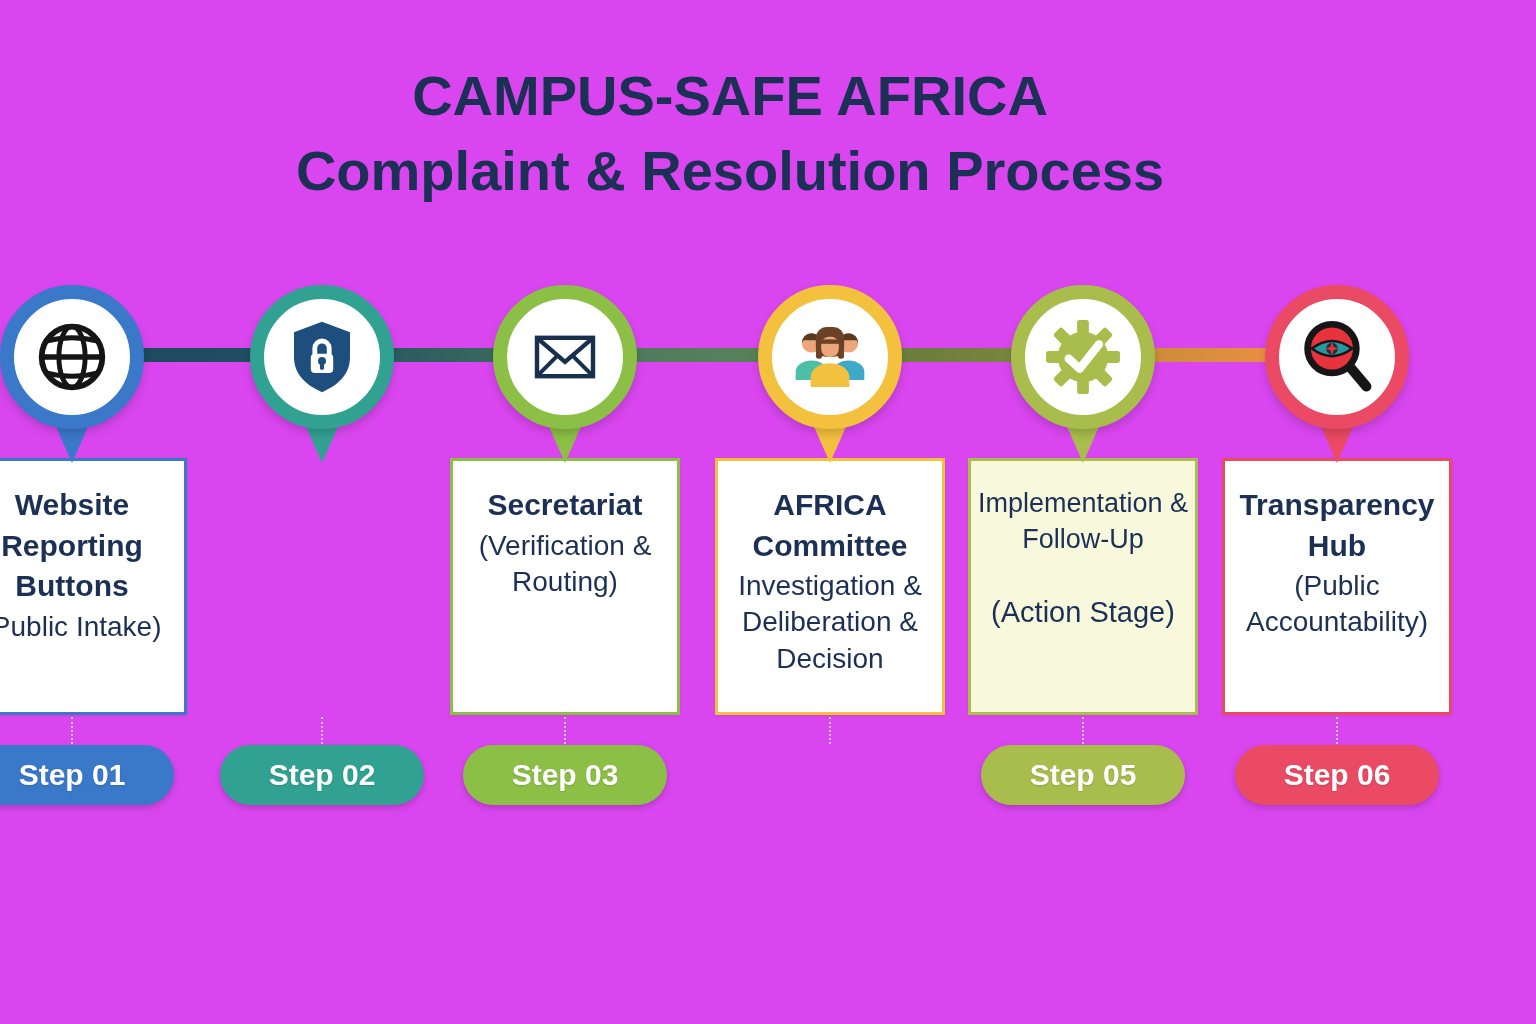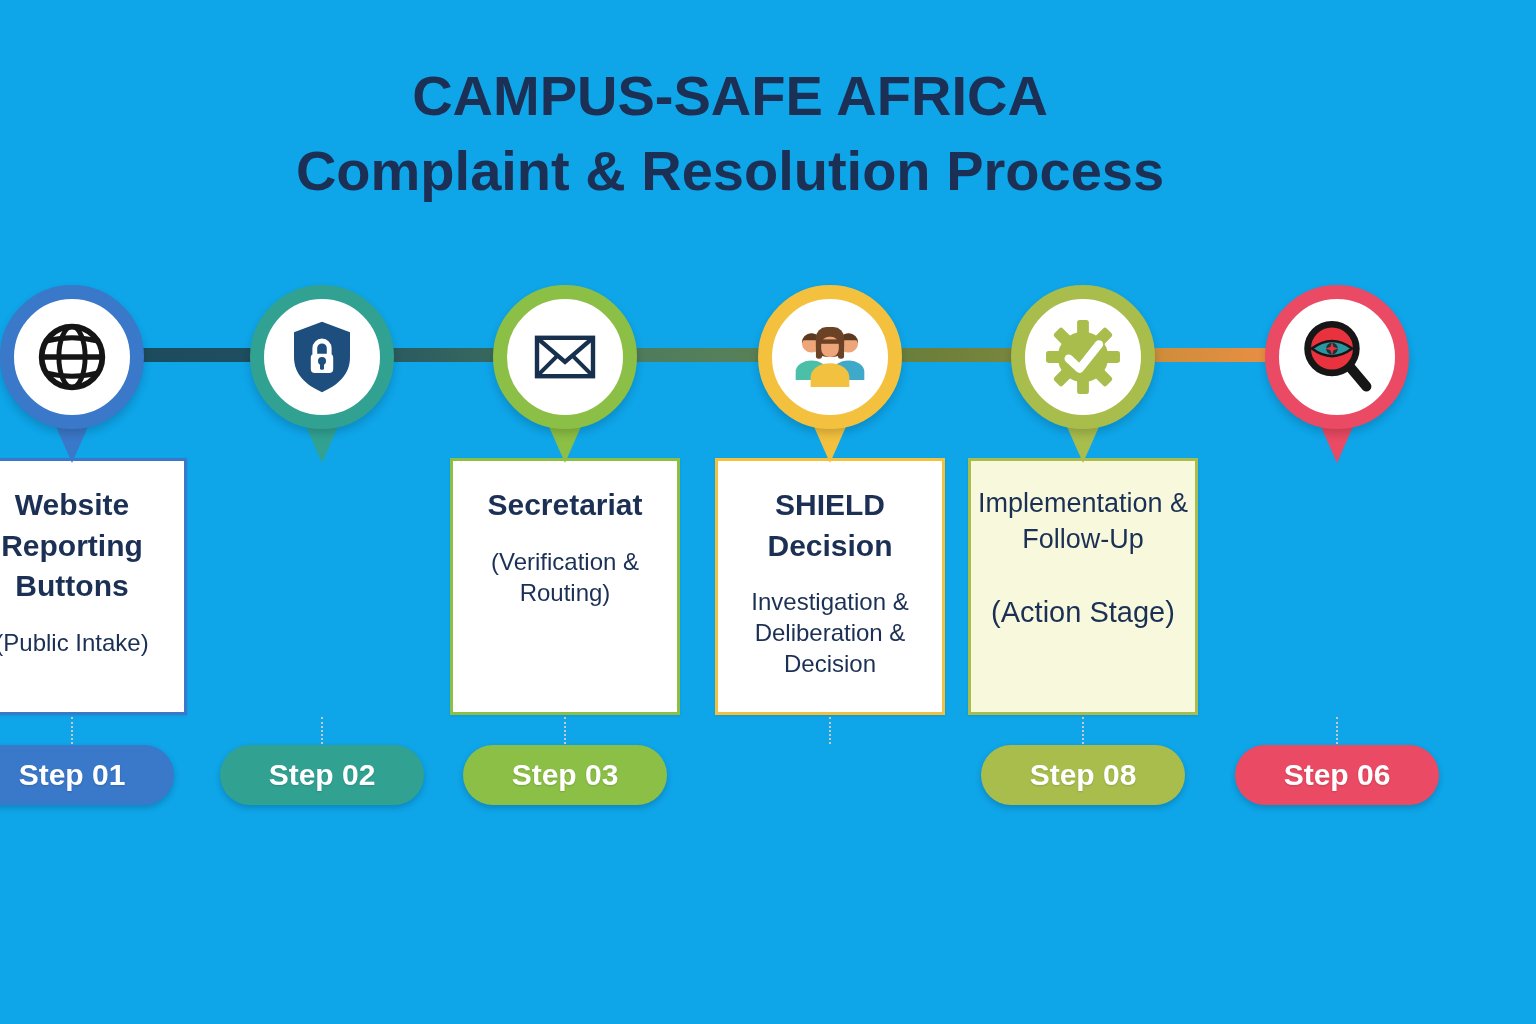--- a/index.html
+++ b/index.html
@@ -1,17 +1,17 @@
 <!DOCTYPE html>
 <html><head>
 <meta charset="utf-8">
 <style>
   html,body{margin:0;padding:0;}
   body{font-family:"Liberation Sans",sans-serif;background:#f4f4f4;}
-  #canvas{position:relative;width:1536px;height:1024px;background:#0ea5e9;overflow:hidden;}
+  #canvas{position:relative;width:1536px;height:1024px;background:#d946ef;overflow:hidden;}
 
   .main-title{position:absolute;top:58px;left:0;width:1460px;text-align:center;
     font-size:56px;font-weight:700;color:#1b3054;line-height:1.34;letter-spacing:0px;}
 
   .bar{position:absolute;top:348px;left:70px;width:1270px;height:14px;z-index:1;
     background:linear-gradient(90deg,#1c4a5f 0%,#1f4f5f 18%,#35665f 32%,#4c7a5e 42%,
       #55805a 52%,#617f4a 60%,#6e7f3a 68%,#7e8b41 78%,#cf8d3c 86%,#ee8f44 96%);}
 
   .col{position:absolute;top:285px;width:230px;height:530px;}
   .c0{left:-43px}.c1{left:207px}.c2{left:450px}.c3{left:715px}.c4{left:968px}.c5{left:1222px}
@@ -21,21 +21,21 @@
     display:flex;align-items:center;justify-content:center;
     box-shadow:0 5px 9px rgba(0,0,0,.16);}
   .tail{position:absolute;top:128px;left:93px;width:0;height:0;z-index:4;
     border-left:22px solid transparent;border-right:22px solid transparent;
     border-top:50px solid var(--c);}
 
   .box{position:absolute;top:173px;left:0;width:230px;height:257px;box-sizing:border-box;
     background:var(--boxfill,#fff);border:3px solid var(--c);z-index:3;
     padding:24px 2px 0;text-align:center;box-shadow:0 1px 3px rgba(0,0,0,.07);}
   .box-title{font-size:30px;font-weight:700;color:#1b3054;line-height:1.35;}
-  .box-sub{font-size:24px;font-weight:400;color:#1b3054;line-height:1.3;margin-top:20px;}
+  .box-sub{font-size:28px;font-weight:400;color:#1b3054;line-height:1.3;margin-top:2px;}
   .c4 .box-title{font-weight:400;font-size:27px;}
   .c4 .box-sub{margin-top:36px;font-size:29px;}
 
   .dotline{position:absolute;top:432px;left:114px;height:27px;border-left:2px dotted #c8c8c8;z-index:1;}
 
   .pill{position:absolute;top:460px;left:13px;width:204px;height:60px;border-radius:30px;
     background:var(--c);color:#ffffff;font-size:30px;font-weight:700;z-index:3;
     display:flex;align-items:center;justify-content:center;
     box-shadow:0 3px 6px rgba(0,0,0,.18);text-shadow:0 1px 2px rgba(0,0,0,.15);}
 
@@ -120,21 +120,21 @@
         <rect x="34" y="16" width="32" height="34" rx="12" fill="#6b4226"></rect>
         <rect x="34" y="26" width="7" height="26" rx="3" fill="#6b4226"></rect>
         <rect x="59" y="26" width="7" height="26" rx="3" fill="#6b4226"></rect>
         <rect x="40" y="27" width="20" height="23" rx="9" fill="#eda57a"></rect>
         <rect x="38" y="30" width="24" height="5" fill="#6b4226"></rect>
         <path d="M28 84 v-11 a22 16 0 0 1 44 0 v11 Z" fill="#f2c13f"></path>
       </svg>
     </div>
     <div class="tail"></div>
     <div class="box">
-      <div class="box-title">SHIELD Decision</div>
+      <div class="box-title">AFRICA Committee</div>
       <div class="box-sub">Investigation &amp; Deliberation &amp; Decision</div>
     </div>
     <div class="dotline"></div>
   </div>
 
   <div class="col c4" style="--c: #a9bd4d; --boxfill: #f8f9dc;">
     <div class="marker">
       <svg class="icon" width="84" height="84" viewBox="0 0 100 100">
         <g fill="#a9bd4d">
           <rect x="43" y="6" width="14" height="18" rx="3"></rect>
@@ -149,31 +149,35 @@
         </g>
         <path d="M33 52 L46 64 L69 35" fill="none" stroke="#ffffff" stroke-width="10" stroke-linecap="round" stroke-linejoin="round"></path>
       </svg>
     </div>
     <div class="tail"></div>
     <div class="box">
       <div class="box-title">Implementation &amp; Follow-Up</div>
       <div class="box-sub">(Action Stage)</div>
     </div>
     <div class="dotline"></div>
-    <div class="pill">Step 08</div>
+    <div class="pill">Step 05</div>
   </div>
 
   <div class="col c5" style="--c: #ea4a63;">
     <div class="marker">
       <svg class="icon" width="84" height="84" viewBox="0 0 100 100">
         <line x1="64" y1="60" x2="85" y2="85" stroke="#161616" stroke-width="12" stroke-linecap="round"></line>
         <circle cx="44" cy="40" r="29" fill="#e8333f" stroke="#161616" stroke-width="8"></circle>
         <path d="M20 40 Q44 22 68 40 Q44 58 20 40 Z" fill="#2a96a0" stroke="#161616" stroke-width="3"></path>
         <circle cx="44" cy="40" r="7" fill="#14333a"></circle>
         <path d="M44 32 L46.5 40 L44 48 L41.5 40 Z M36 40 L44 37.5 L52 40 L44 42.5 Z" fill="#e8333f"></path>
       </svg>
     </div>
     <div class="tail"></div>
+    <div class="box">
+      <div class="box-title">Transparency Hub</div>
+      <div class="box-sub">(Public Accountability)</div>
+    </div>
     <div class="dotline"></div>
     <div class="pill">Step 06</div>
   </div>
 
 </div>
 
 </body></html>

